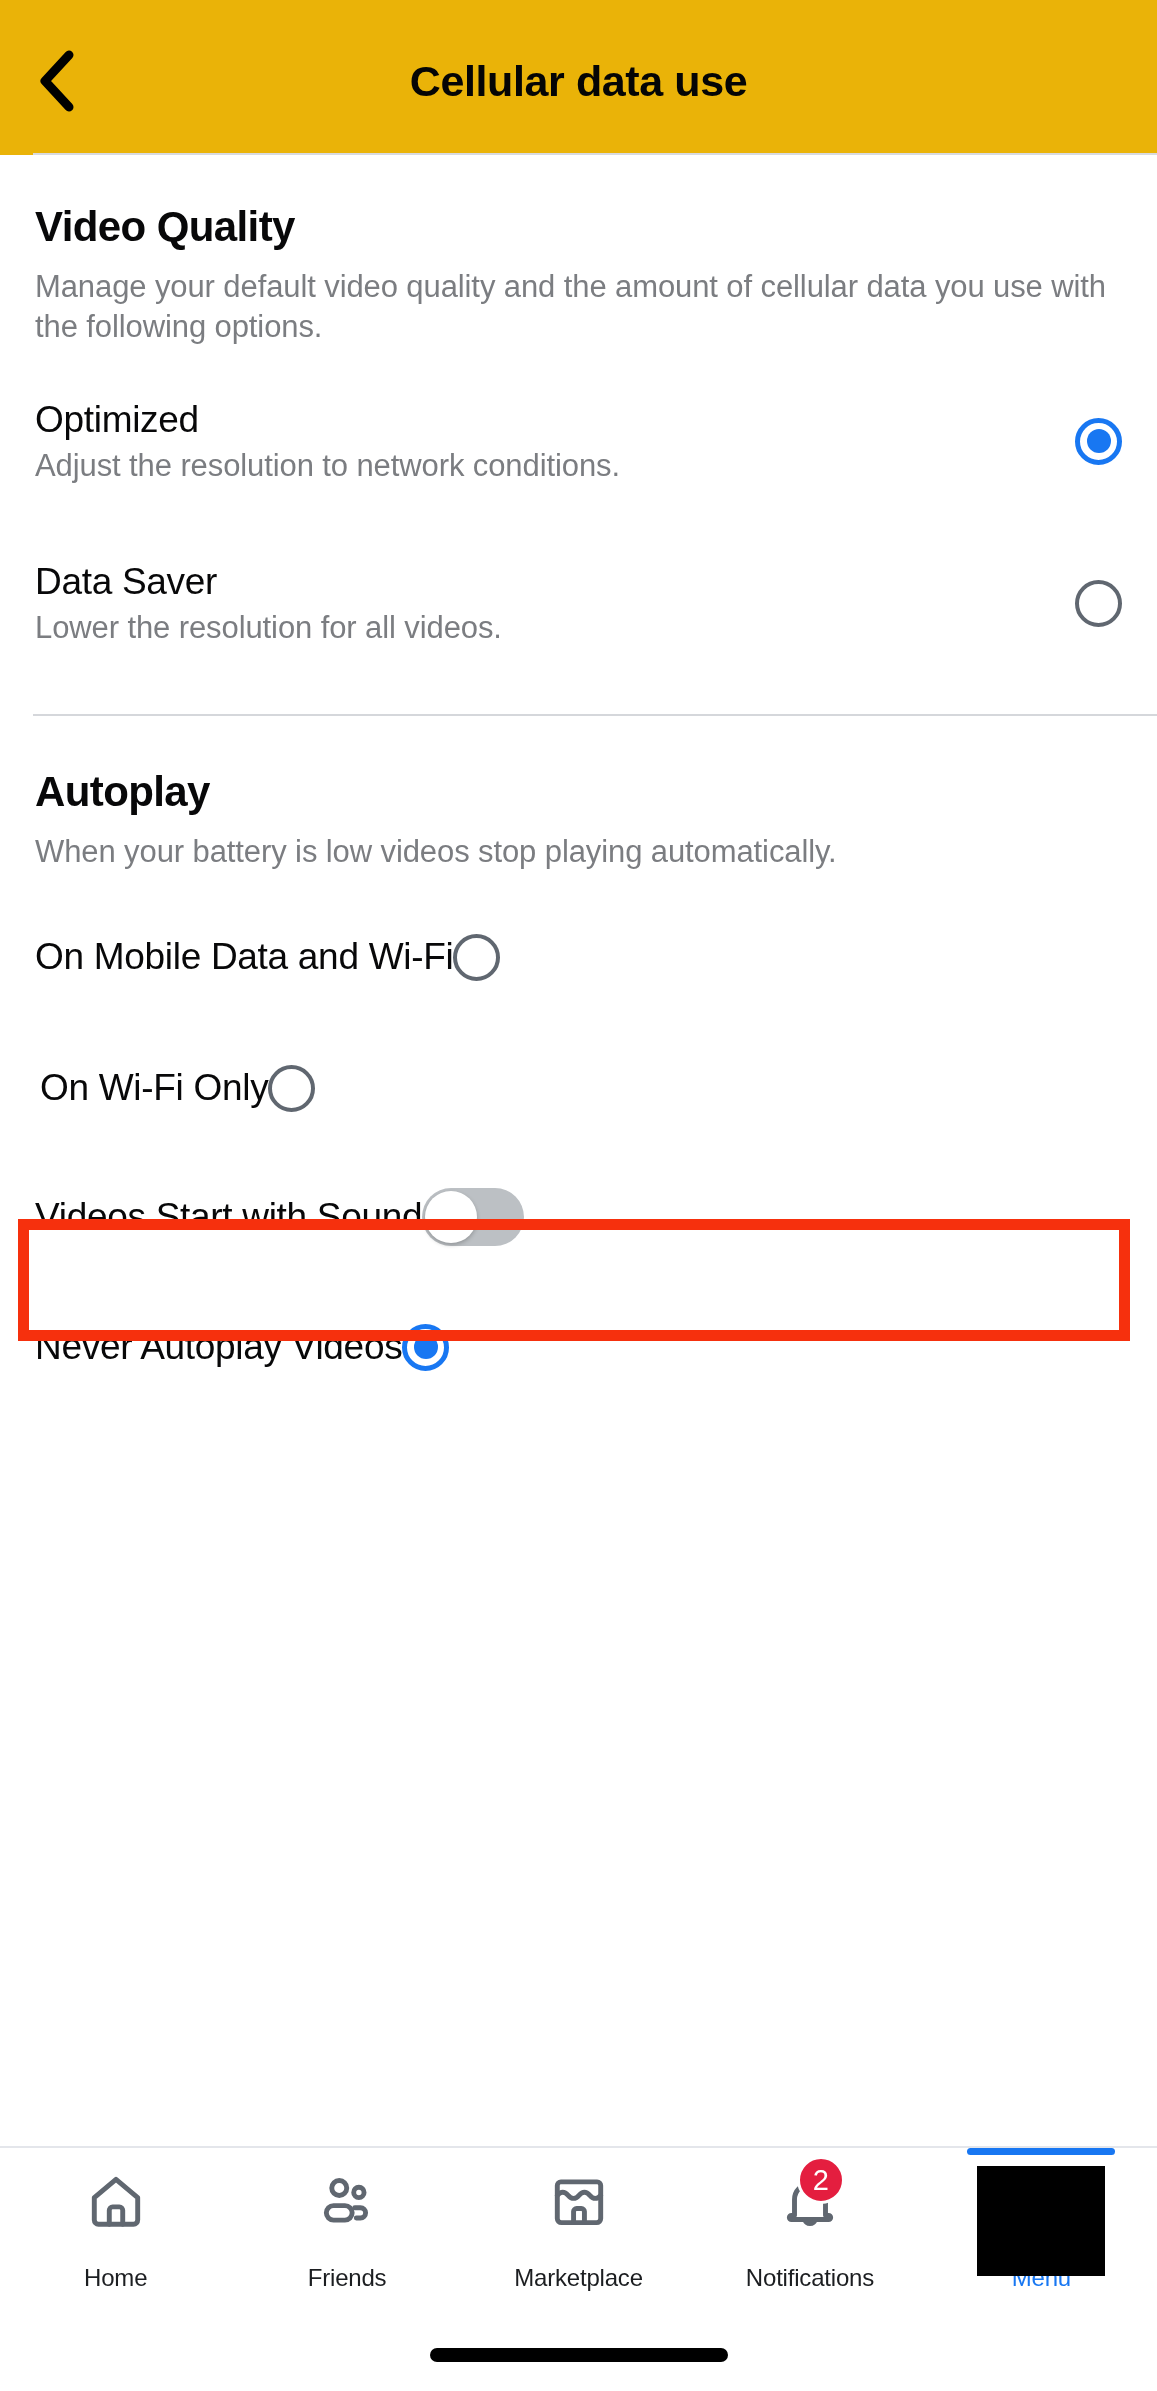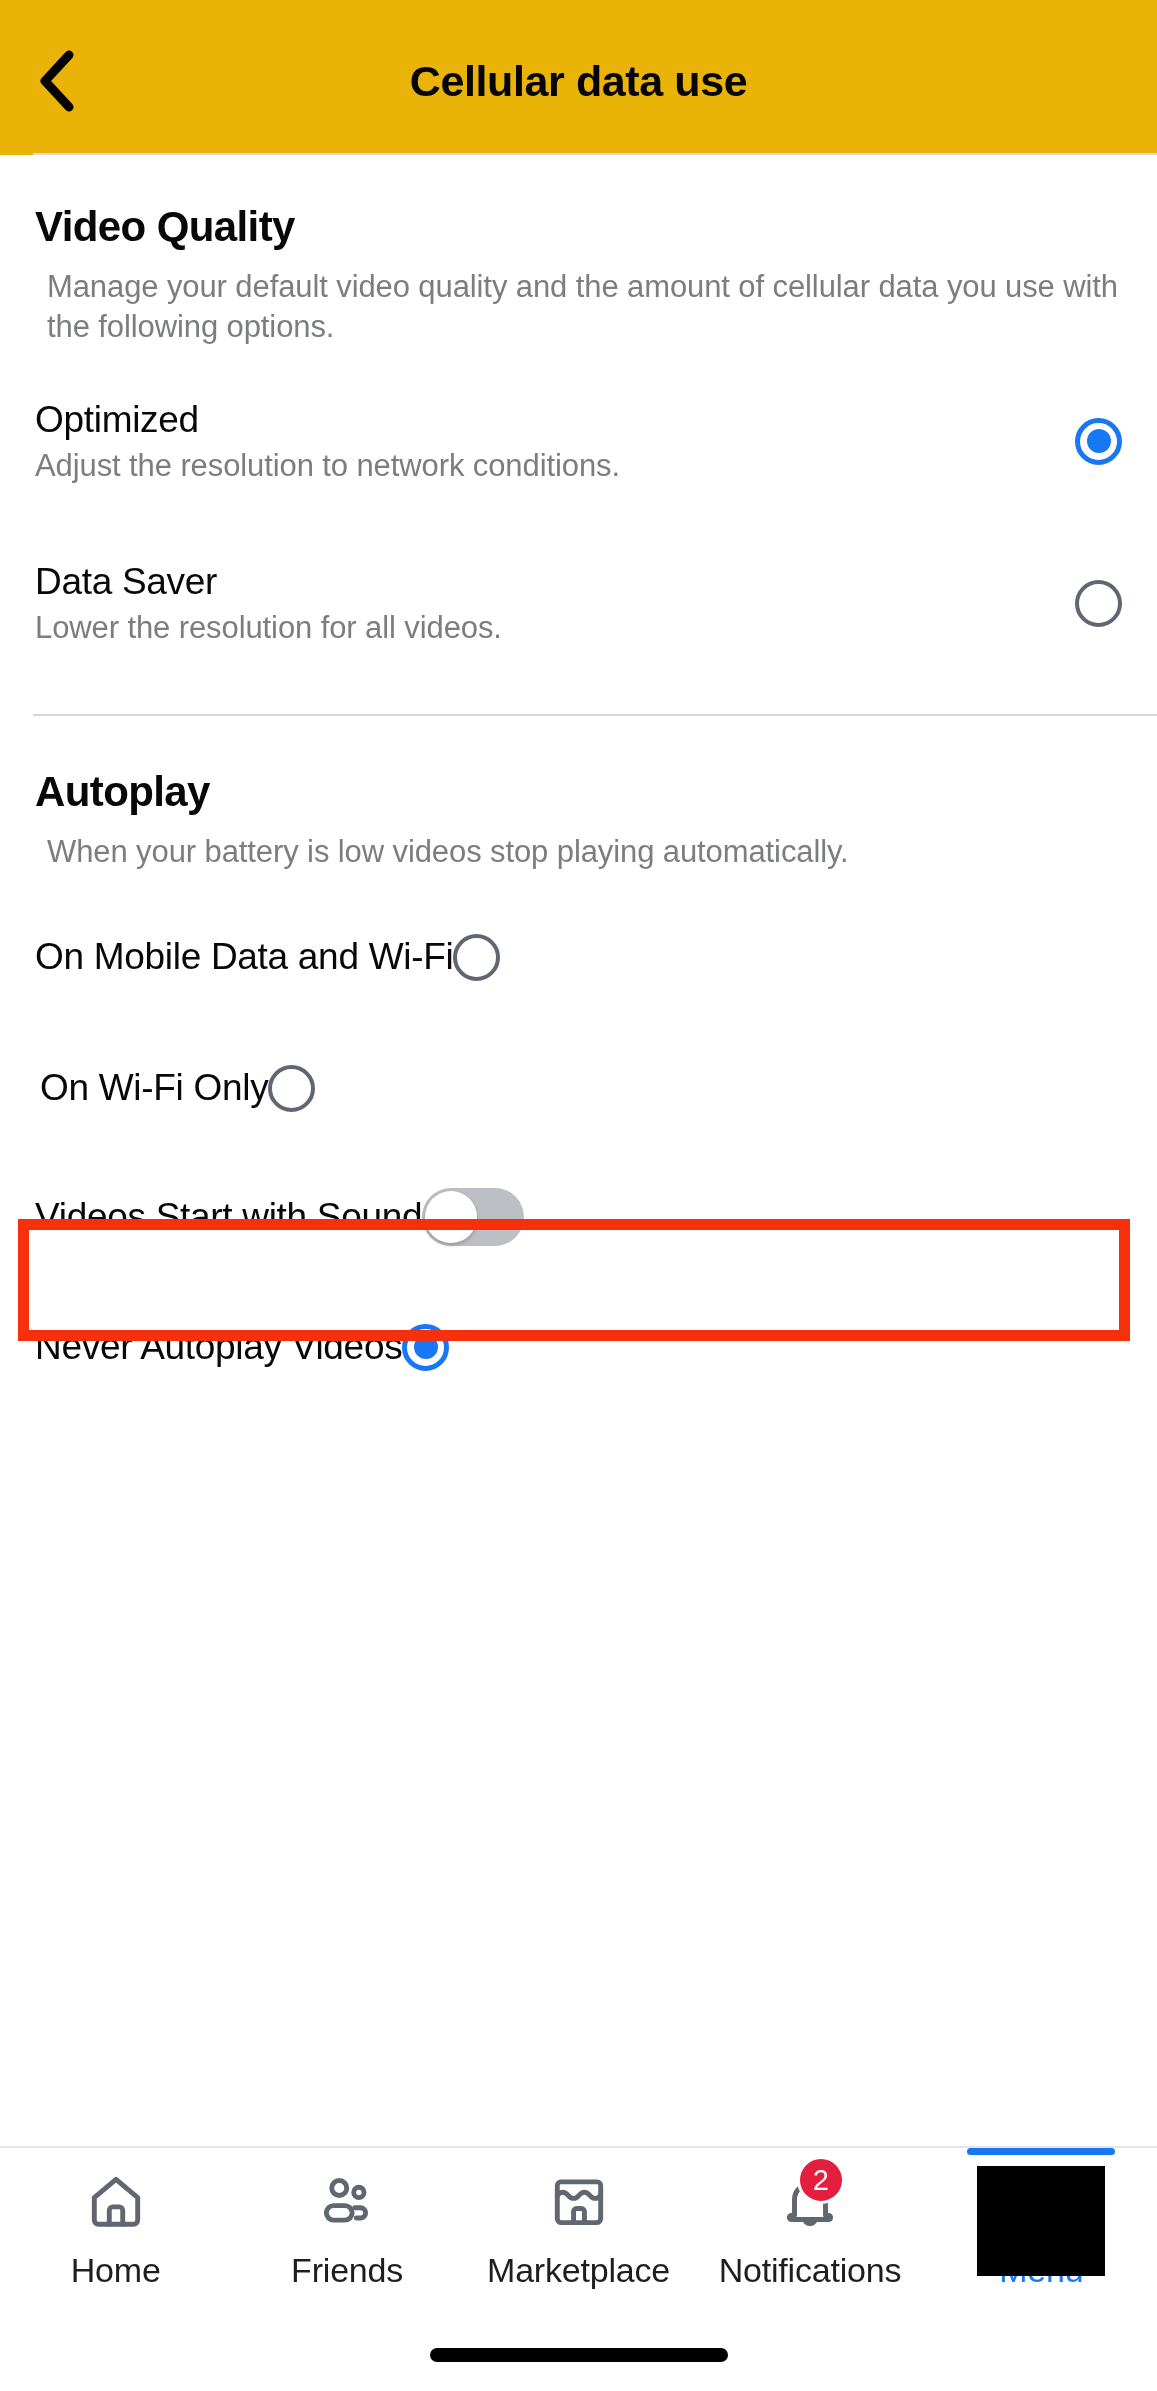--- a/index.html
+++ b/index.html
@@ -68,21 +68,21 @@
     font-size: 42px;
     font-weight: bold;
     color: #080809;
     letter-spacing: -0.6px;
     padding-left: 35px;
   }
   .section-desc {
     font-size: 31px;
     color: #7b7d81;
     line-height: 1.28;
-    padding-left: 47px;
+    padding-left: 35px;
     padding-right: 36px;
     letter-spacing: -0.1px;
   }
 
   
   .opt-row {
     position: relative;
     display: flex;
     align-items: center;
     justify-content: flex-start;
@@ -191,22 +191,22 @@
     cursor: pointer;
   }
   .nav-icon {
     height: 68px;
     display: flex;
     align-items: center;
     justify-content: center;
     position: relative;
   }
   .nav-label {
-    margin-top: 15px;
-    font-size: 34px;
+    margin-top: 28px;
+    font-size: 24px;
     color: #1c1e21;
     letter-spacing: -0.2px;
     white-space: nowrap;
   }
   .nav-item.active .nav-label { color: #1877F2; }
 
   .badge {
     position: absolute;
     top: -12px;
     right: -4px;

